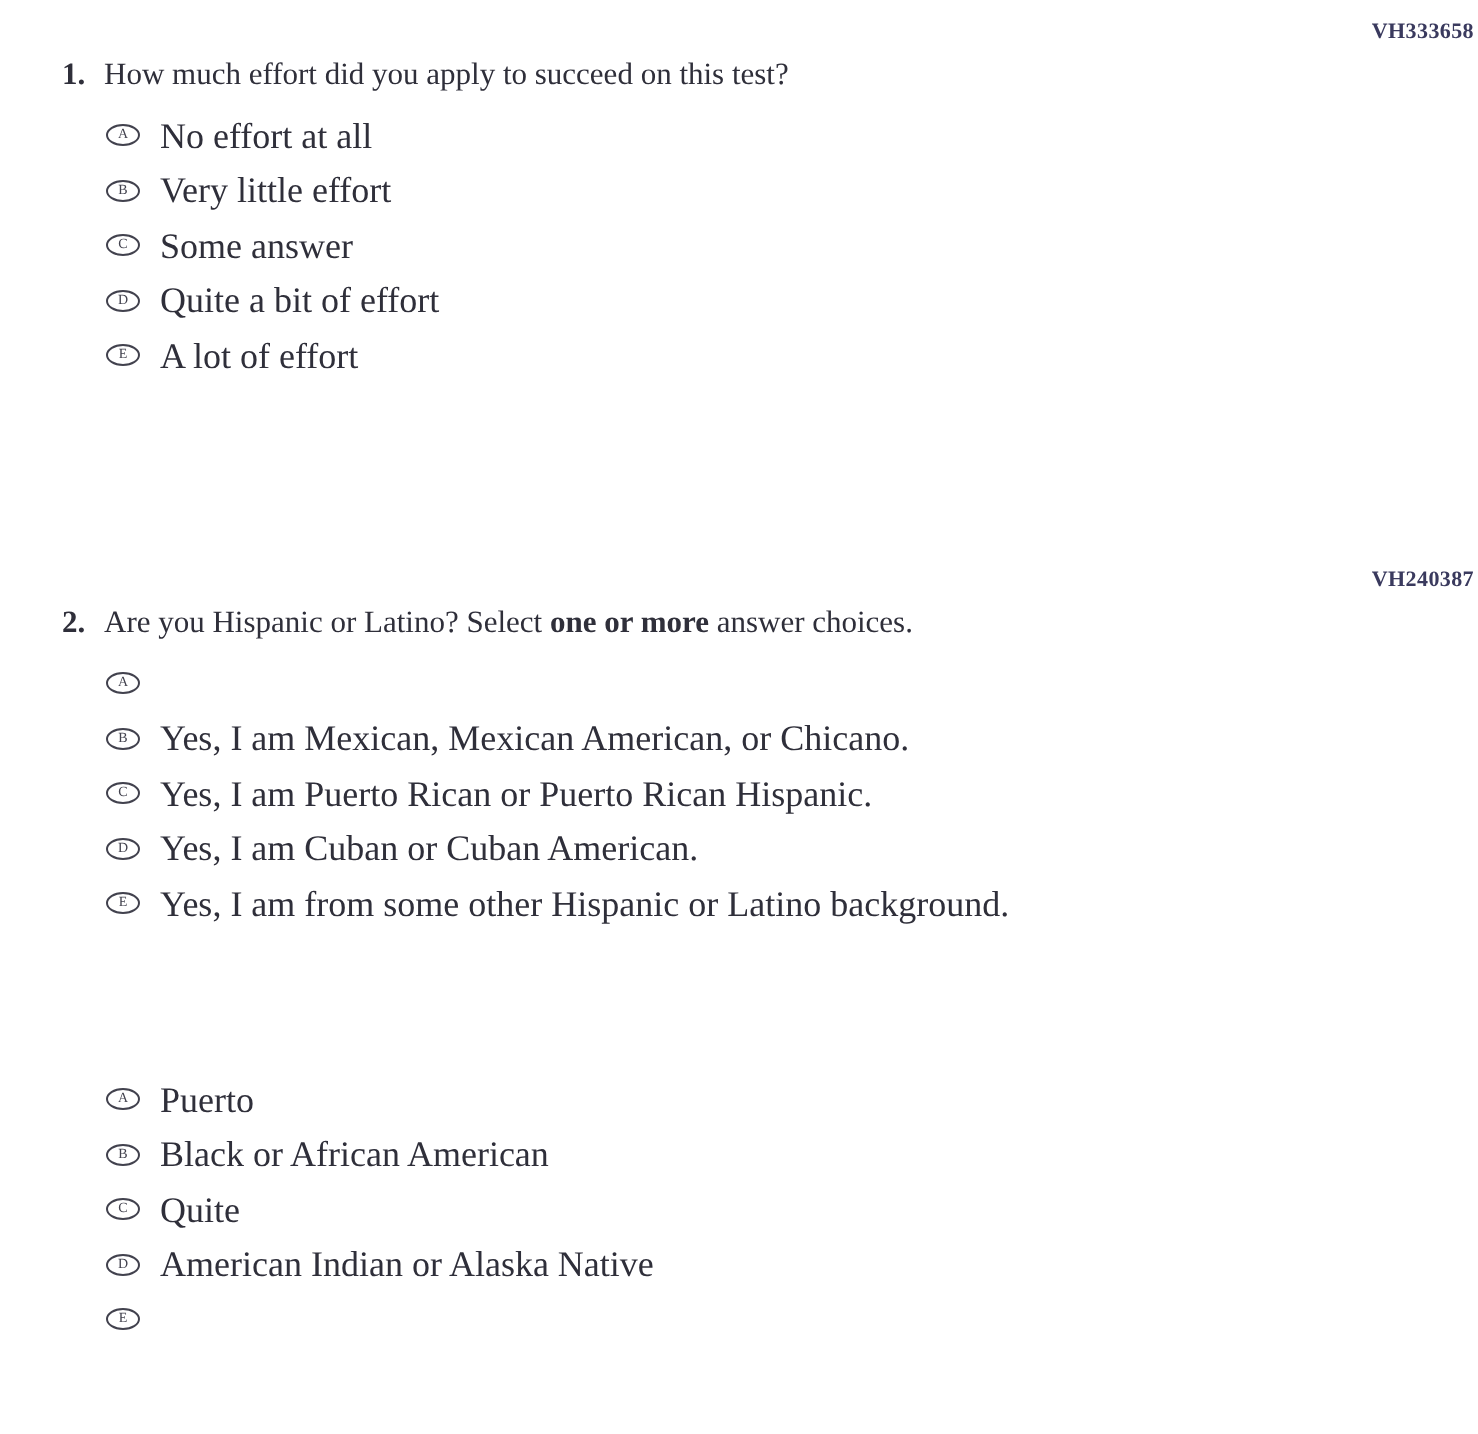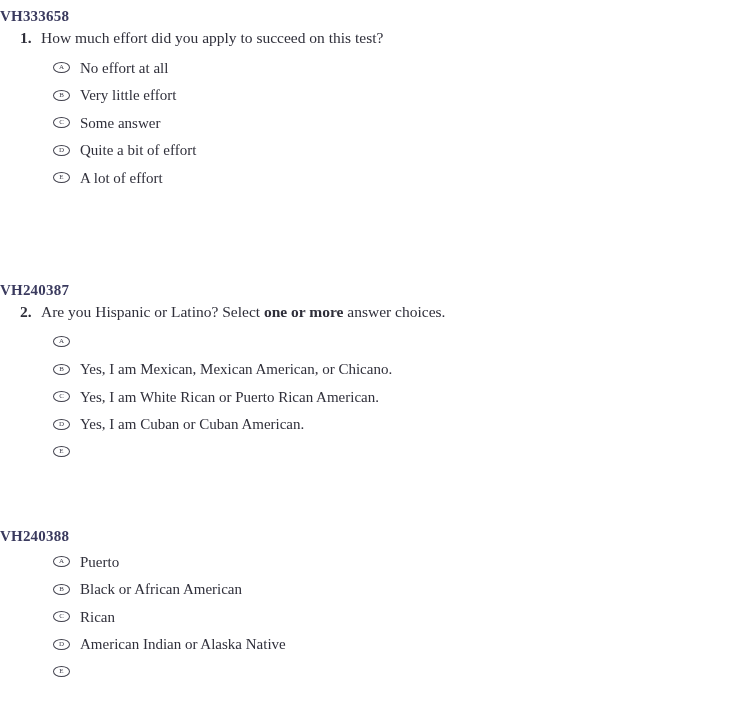--- a/index.html
+++ b/index.html
@@ -18,32 +18,32 @@
   .question-block {
     position: absolute;
     left: 0;
     right: 0;
   }
   .q-block-1 { top: 10px; }
   .q-block-2 { top: 284px; }
   .q-block-3 { top: 530px; }
 
   .q-code {
-    text-align: left;
-    padding-right: 15px;
-    font-size: 15px;
+    text-align: right;
+    padding-right: 2px;
+    font-size: 11px;
     line-height: 12px;
     height: 12px;
     color: #3a3a5e;
     letter-spacing: 0.2px;
     font-weight: bold;
   }
   .q-prompt {
     margin-top: 6px;
-    padding-left: 20px;
+    padding-left: 31px;
     font-size: 15.5px;
     line-height: 20px;
     white-space: nowrap;
   }
   .q-number {
     display: inline-block;
     width: 21px;
     font-weight: bold;
   }
   .q-prompt b {
@@ -68,21 +68,21 @@
     align-items: center;
     justify-content: center;
     font-size: 7px;
     line-height: 7px;
     margin-right: 10px;
     flex: 0 0 auto;
     color: #42424e;
     cursor: pointer;
   }
   .option-label {
-    font-size: 15px;
+    font-size: 18px;
     line-height: 16px;
     white-space: nowrap;
   }
 </style>
 </head>
 <body>
 
 <section class="question-block q-block-1">
   <div class="q-code">VH333658</div>
   <div class="q-prompt"><span class="q-number">1.</span><span>How much effort did you apply to succeed on this test?</span><b></b><span></span></div>
@@ -116,46 +116,46 @@
   <div class="q-options">
     <div class="option-row">
       <span class="bubble">A</span>
     </div>
     <div class="option-row">
       <span class="bubble">B</span>
       <span class="option-label">Yes, I am Mexican, Mexican American, or Chicano.</span>
     </div>
     <div class="option-row">
       <span class="bubble">C</span>
-      <span class="option-label">Yes, I am White Rican or Puerto Rican American.</span>
+      <span class="option-label">Yes, I am Puerto Rican or Puerto Rican Hispanic.</span>
     </div>
     <div class="option-row">
       <span class="bubble">D</span>
       <span class="option-label">Yes, I am Cuban or Cuban American.</span>
     </div>
     <div class="option-row">
       <span class="bubble">E</span>
+      <span class="option-label">Yes, I am from some other Hispanic or Latino background.</span>
     </div>
   </div>
 </section>
 
 <section class="question-block q-block-3">
-  <div class="q-code">VH240388</div>
   <div class="q-options">
     <div class="option-row">
       <span class="bubble">A</span>
       <span class="option-label">Puerto</span>
     </div>
     <div class="option-row">
       <span class="bubble">B</span>
       <span class="option-label">Black or African American</span>
     </div>
     <div class="option-row">
       <span class="bubble">C</span>
-      <span class="option-label">Rican</span>
+      <span class="option-label">Quite</span>
     </div>
     <div class="option-row">
       <span class="bubble">D</span>
       <span class="option-label">American Indian or Alaska Native</span>
     </div>
     <div class="option-row">
       <span class="bubble">E</span>
     </div>
   </div>
 </section>

